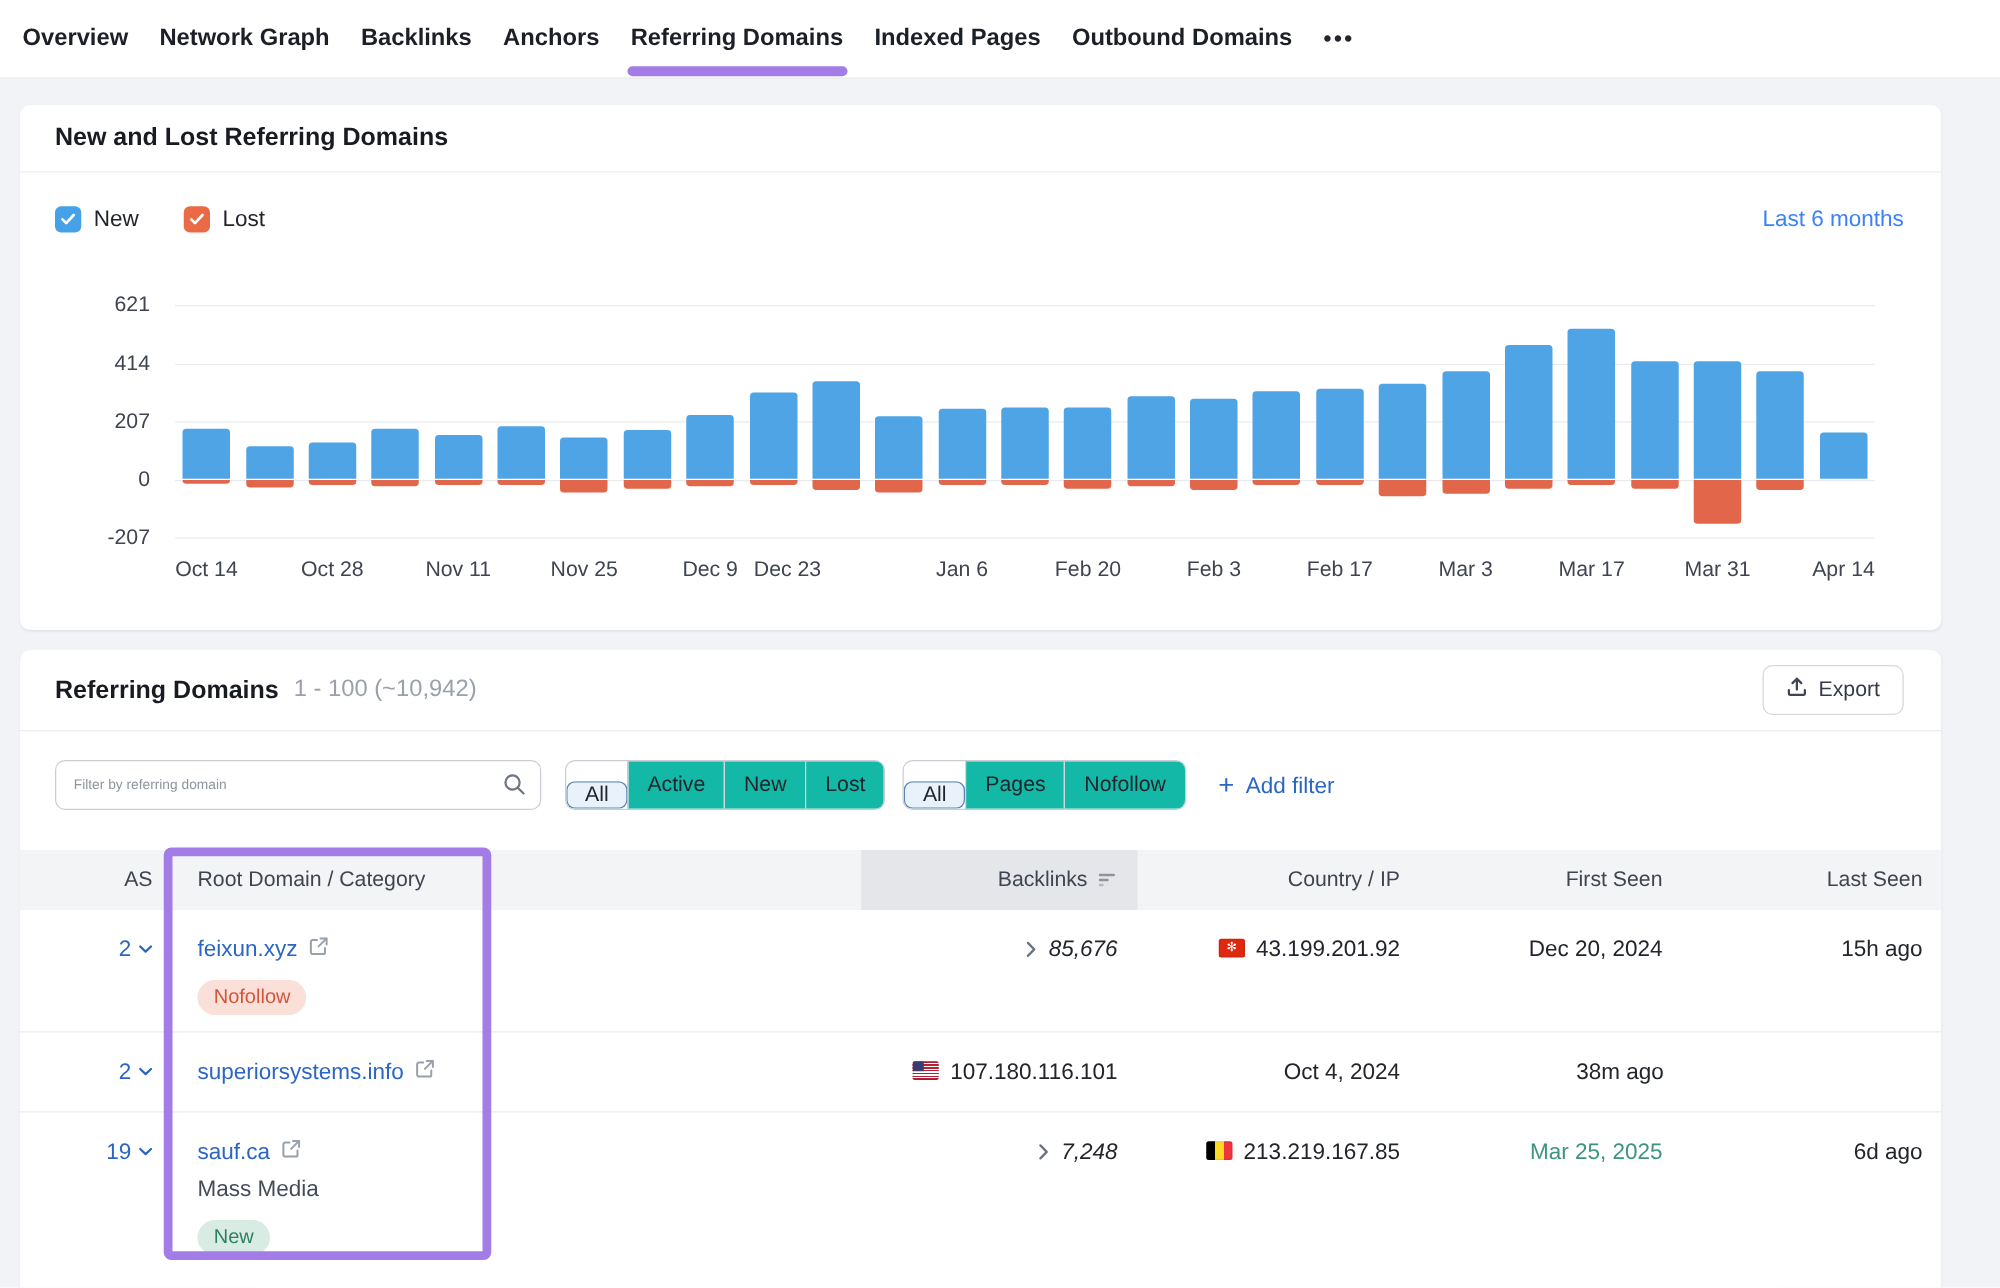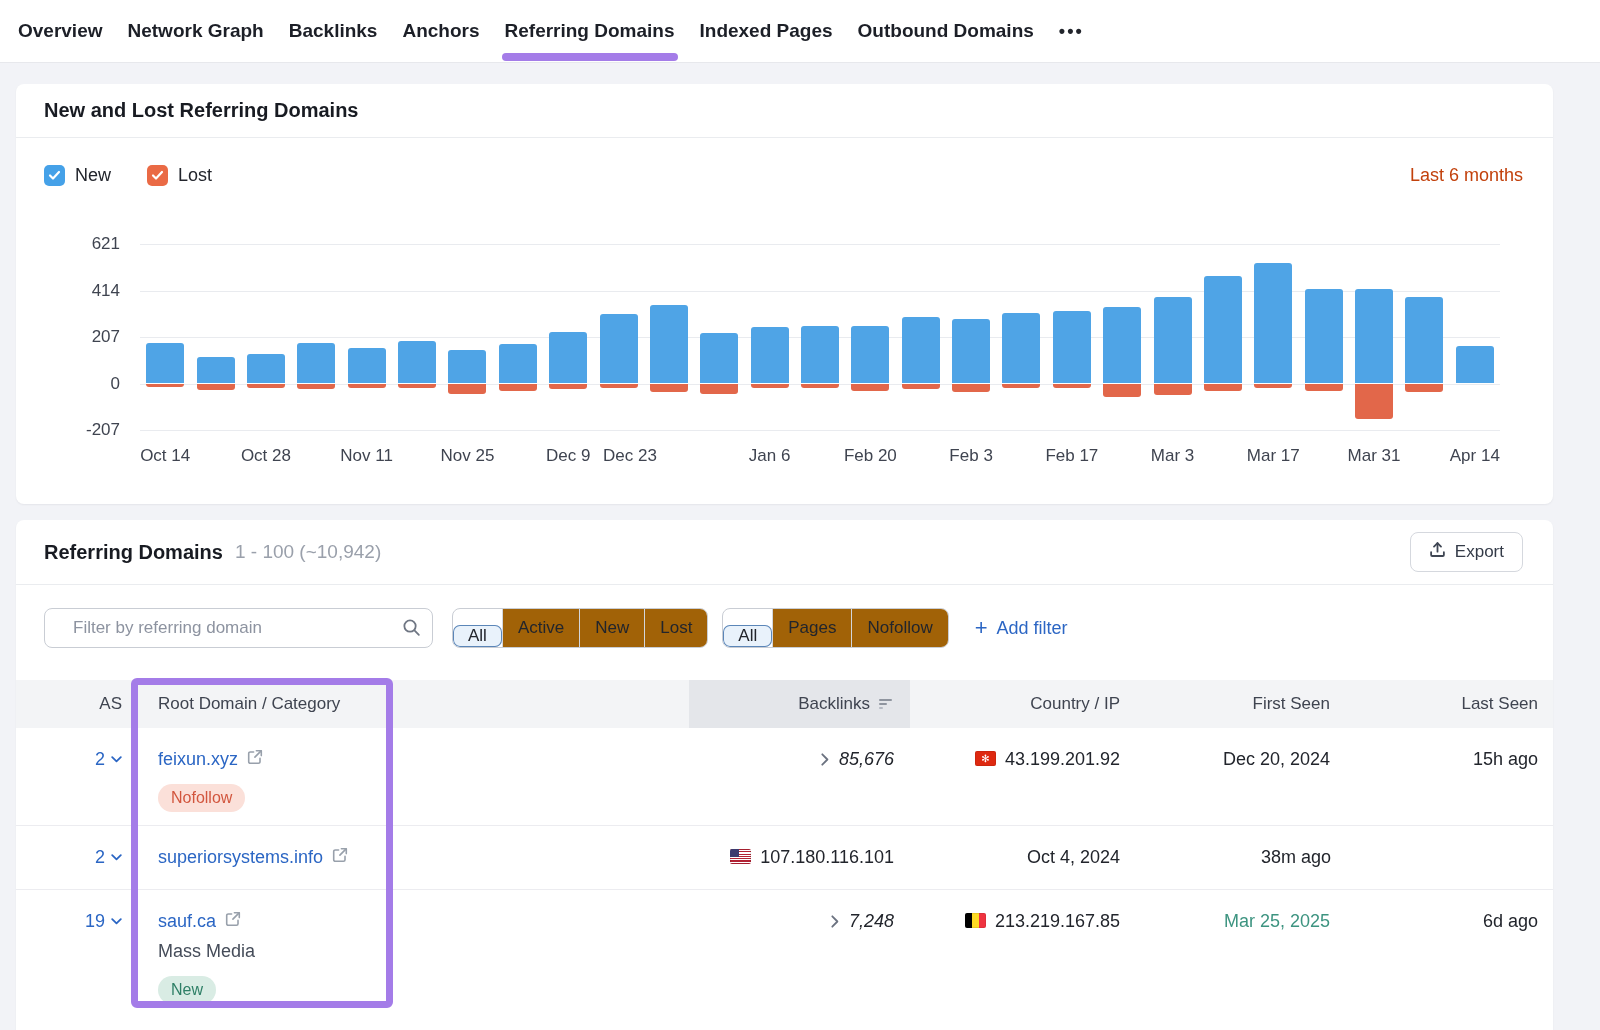--- a/index.html
+++ b/index.html
@@ -34,50 +34,50 @@
   .chart-head { height:54px; display:flex; align-items:center; padding:0 28px; border-bottom:1px solid #eaecef; }
   
   .chart-controls {
     position:absolute; left:28px; right:30px; top:76px; height:30px;
     display:flex; align-items:center; gap:14px;
   }
   .legend-item { display:flex; align-items:center; gap:10px; margin-right:22px; cursor:pointer; }
   .cbox { width:21px; height:21px; border-radius:5px; display:flex; align-items:center; justify-content:center; }
   .cbox svg { display:block; }
   .legend-label { font-size:18px; color:#22252c; }
-  .period-label { margin-left:auto; font-size:18px; color:#c2410c; }
+  .period-label { margin-left:auto; font-size:18px; color:#3b82f6; }
   
   .chart-area { position:absolute; left:0; top:140px; width:100%; height:250px; }
   .gridline { position:absolute; left:124px; width:1360px; height:1px; background:#e9ebef; }
   .ytick { position:absolute; left:30px; width:74px; text-align:right; font-size:17px; color:#3f4450; }
   .bar { position:absolute; }
   .bar-new { border-radius:3px 3px 0 0; }
   .bar-lost { border-radius:0 0 3px 3px; }
   .xtick { position:absolute; width:90px; margin-left:-45px; text-align:center; font-size:17px; color:#3f4450; white-space:nowrap; }
   
   .table-head { height:65px; display:flex; align-items:center; padding:0 30px 0 28px; border-bottom:1px solid #eaecef; }
   .range-label { font-size:19px; color:#9aa0ab; margin-left:12px; }
   .export-btn {
     margin-left:auto; display:flex; align-items:center; gap:9px; height:40px; padding:0 18px;
     border:1px solid #d5d8de; border-radius:8px; background:#fff; font-size:17px; color:#343b48; cursor:pointer;
   }
   
   .filter-row { position:absolute; left:28px; right:30px; top:88px; height:40px; display:flex; align-items:center; }
   .filter-input-wrap { position:relative; width:389px; height:40px; }
   .filter-input {
-    width:100%; height:100%; border:1px solid #c9cdd4; border-radius:8px; padding:0 40px 0 28px;
-    font-size:17px; color:#0c4a6e; font-family:inherit; background:#fff; outline:none;
+    width:100%; height:100%; border:1px solid #c9cdd4; border-radius:8px; padding:0 40px 0 14px;
+    font-size:11px; color:#0c4a6e; font-family:inherit; background:#fff; outline:none;
   }
   .filter-input::placeholder { color:#8d93a0; }
   .search-icon { position:absolute; right:11px; top:9px; }
   .seg-group { display:flex; height:40px; border:1px solid #c9cdd4; border-radius:8px; overflow:hidden; background:#fff; }
   .seg-group-1 { margin-left:19px; } .seg-group-2 { margin-left:14px; }
   .seg-btn {
     padding:0 15px; display:flex; align-items:center; font-size:17px; color:#22252c;
-    border-left:1px solid #d3d6dc; cursor:pointer; background:#a16207;
+    border-left:1px solid #d3d6dc; cursor:pointer; background:#14b8a6;
   }
   .seg-btn:first-child { border-left:none;margin-top:16px; }
   .seg-btn.selected { background:#e9f2fb; box-shadow:inset 0 0 0 1px #5b86b8; border-radius:7px; border-left-color:transparent; }
   .add-filter { margin-left:26px; display:flex; align-items:center; gap:9px; cursor:pointer; }
   .add-filter .plus { font-size:22px; color:#2c66c4; line-height:1; }
   .add-filter .lbl { font-size:18px; color:#2c66c4; }
   
   .tbl { position:absolute; left:0; top:160px; width:100%; }
   .tgrid { display:grid; grid-template-columns:120px 553px 221px 226px 210px 1fr; }
   .thead { height:48px; background:#f3f4f6; }

